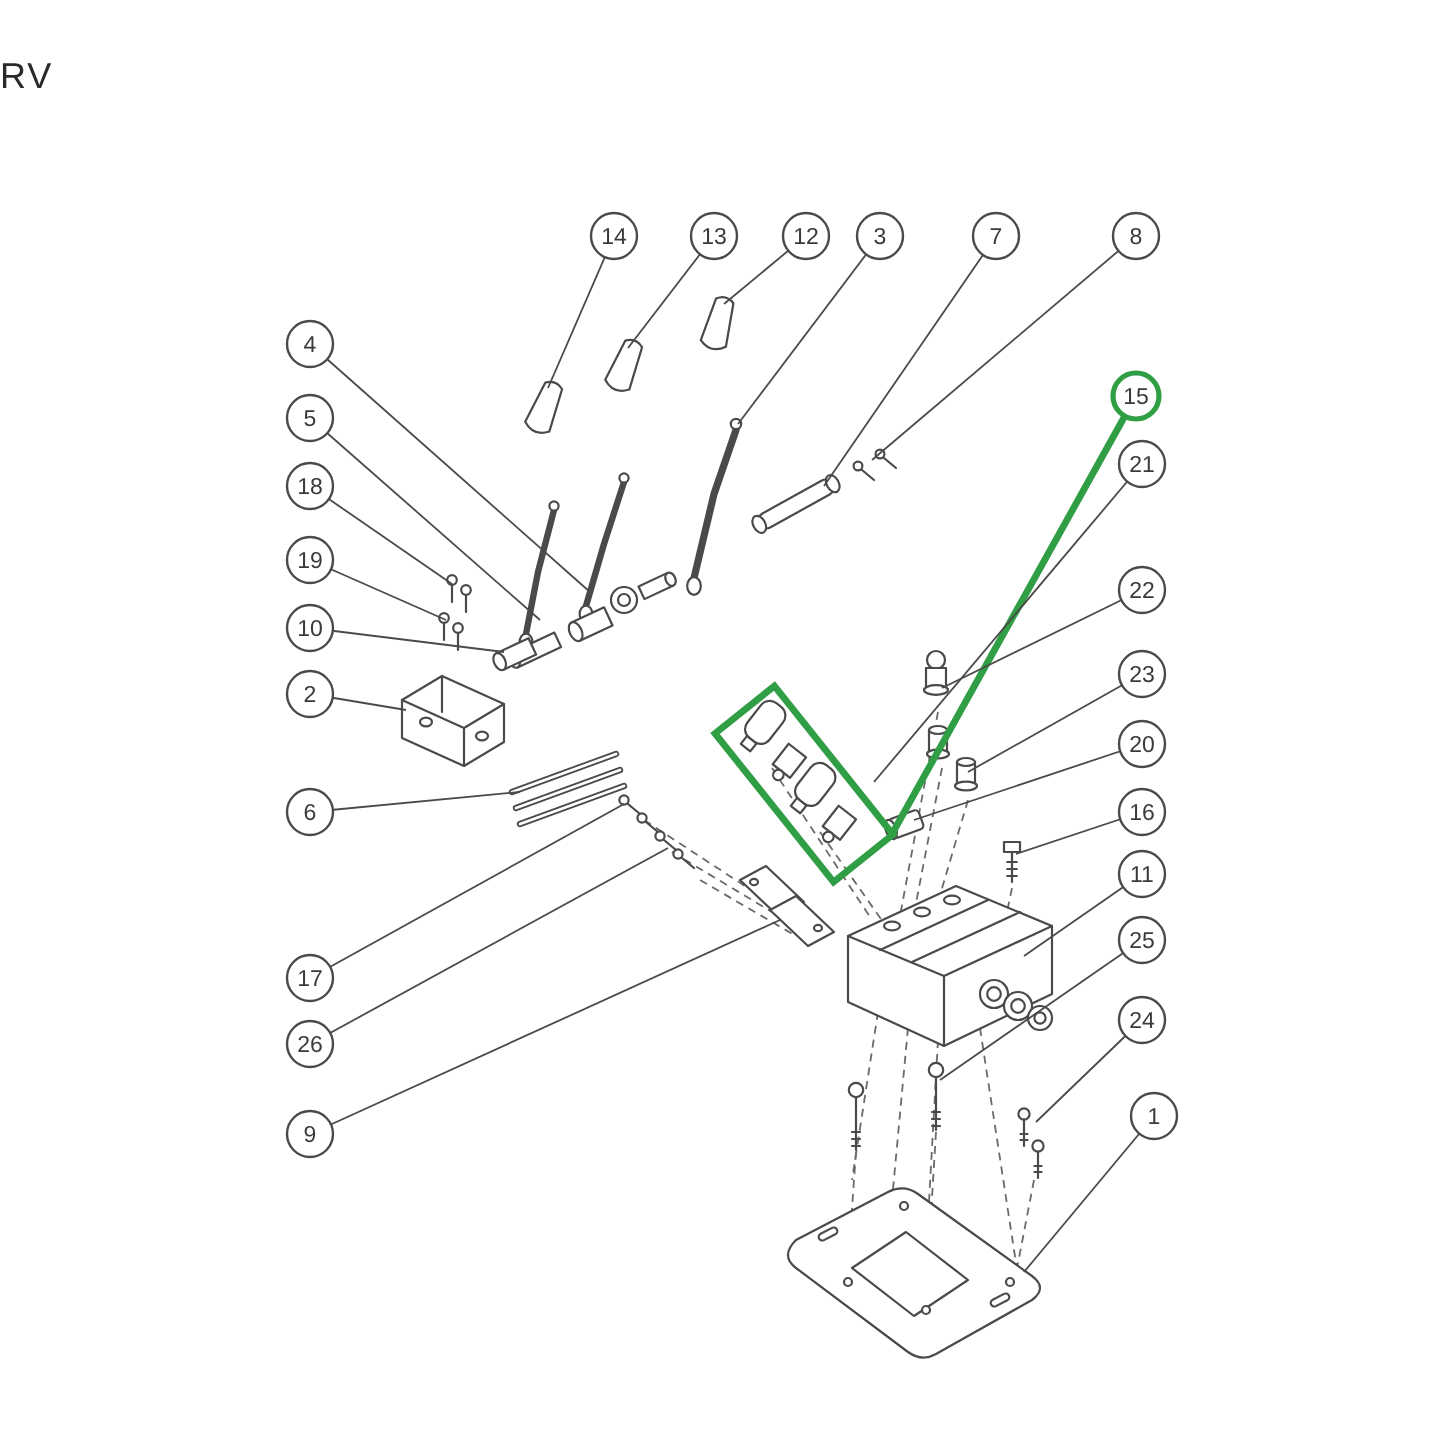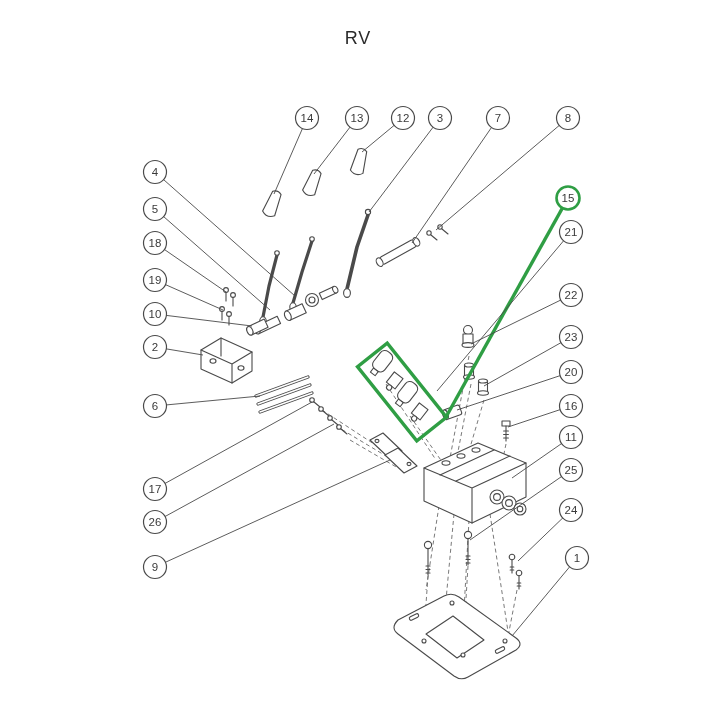--- a/index.html
+++ b/index.html
@@ -1,18 +1,18 @@
 <!DOCTYPE html>
 <html><head>
 <meta charset="utf-8">
 <style>
   html,body{margin:0;padding:0;background:#ffffff;}
   .page{position:relative;width:720px;height:720px;background:#fff;overflow:hidden;
         font-family:"Liberation Sans",sans-serif;}
-  .title{position:absolute;top:28px;left:13px;width:690px;text-align:center;
+  .title{position:absolute;top:28px;left:0;width:690px;text-align:left;
          font-size:18px;letter-spacing:1px;color:#2a2a2a;}
   svg{position:absolute;top:0;left:0;}
   #balloon-layer text{fill:#3a3a3a;font:11.5px "Liberation Sans",sans-serif;}
 </style>
 </head>
 <body>
 
 <div class="page">
   <div class="title">RV</div>
 

